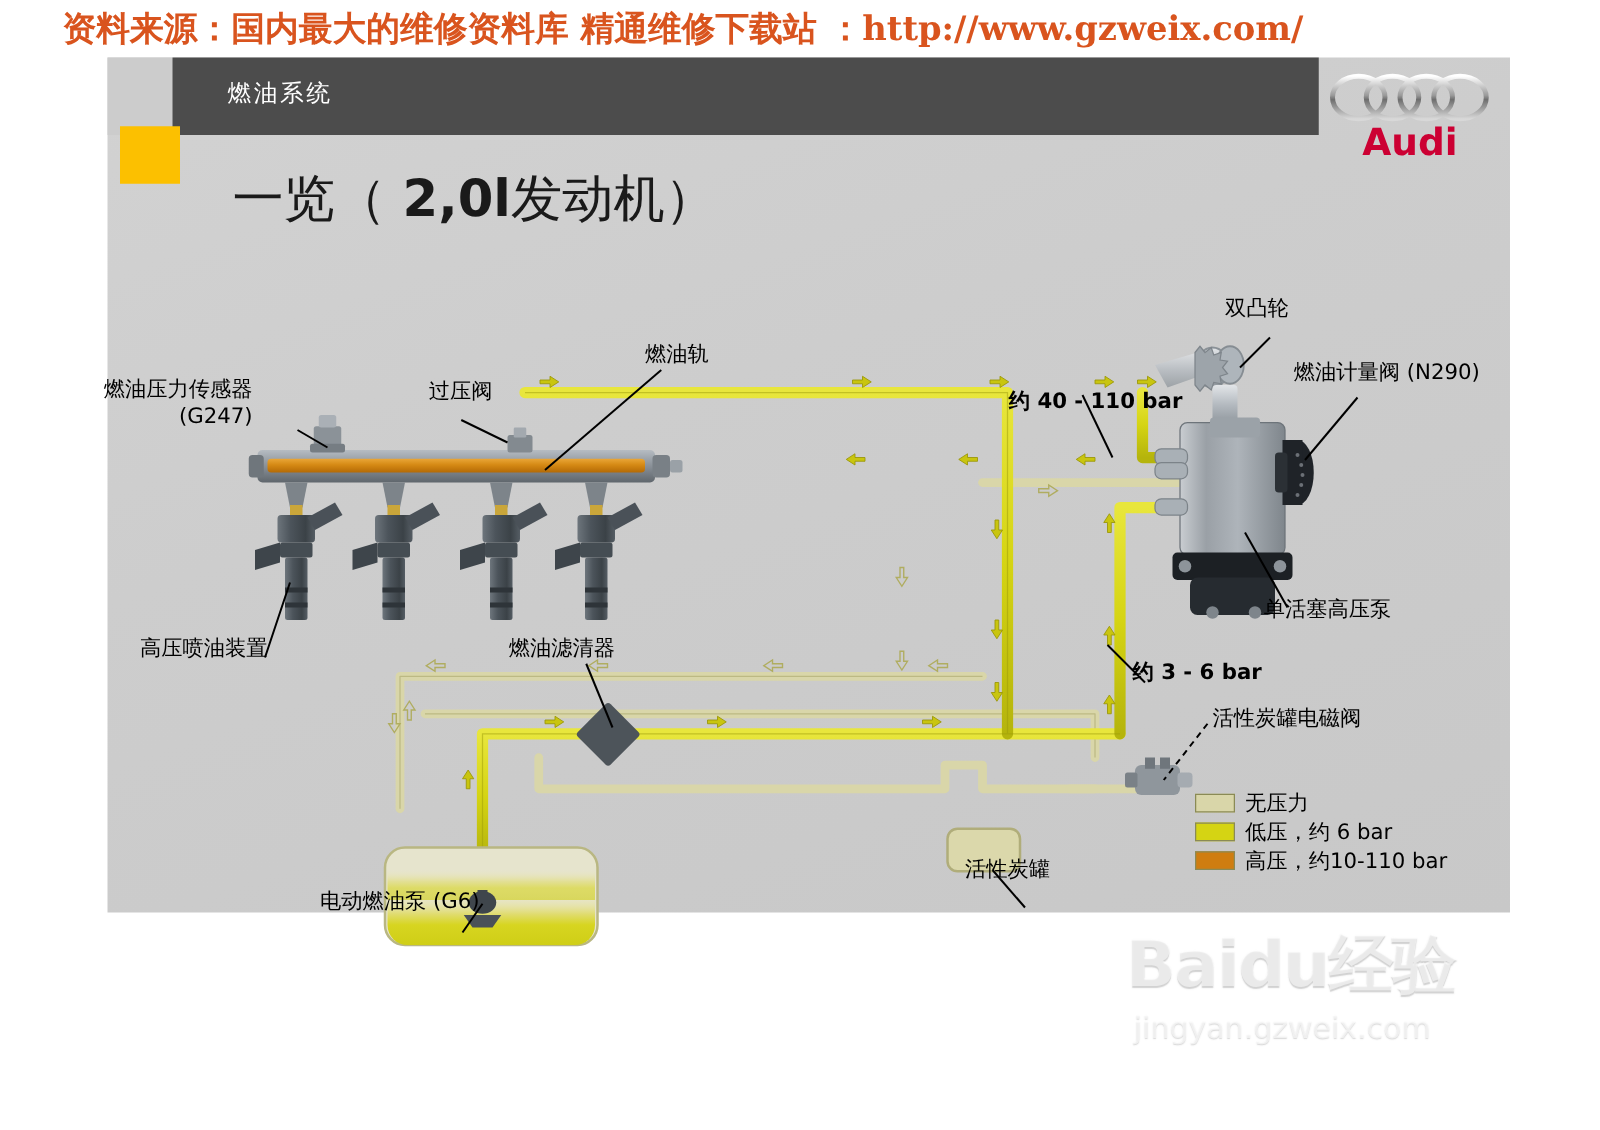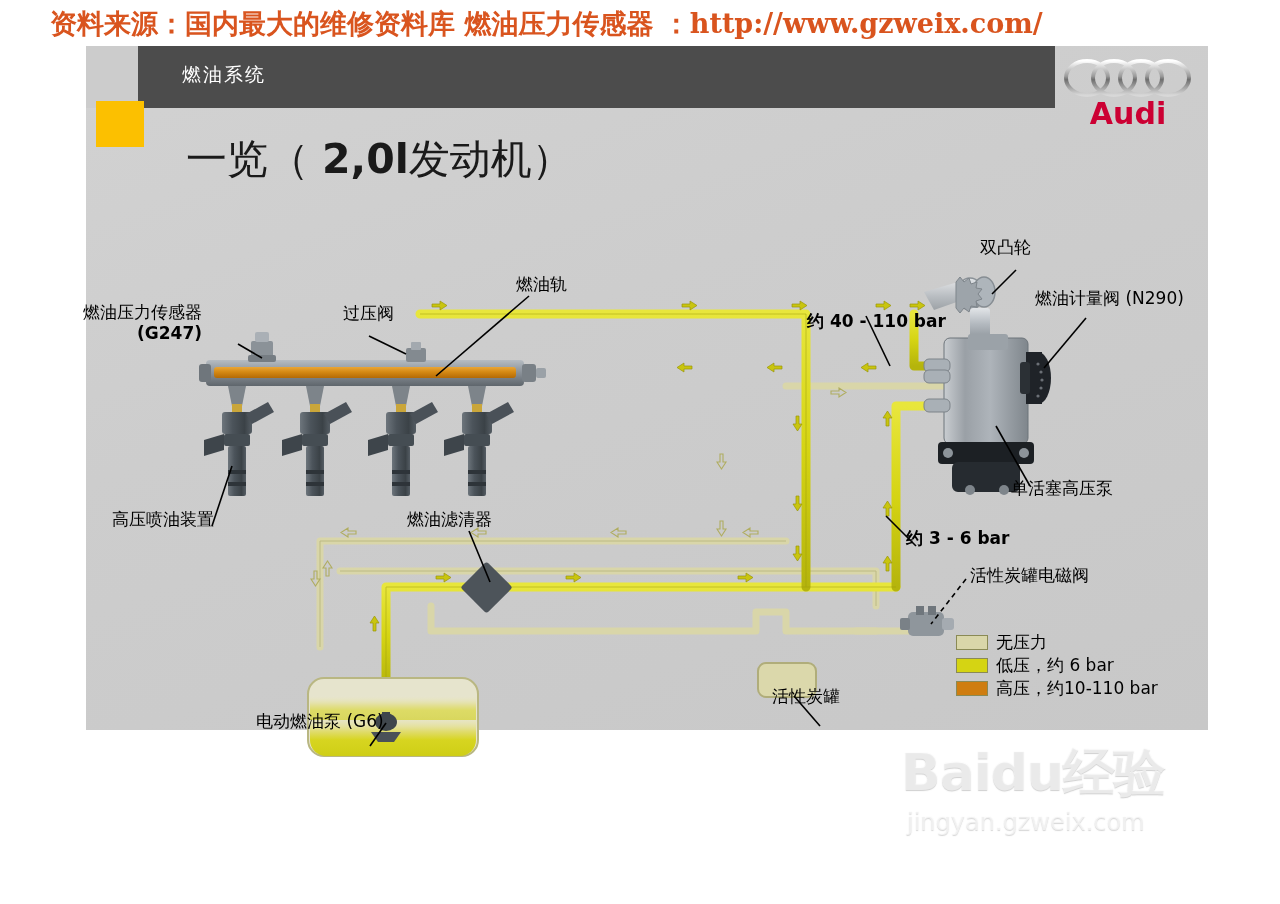--- a/index.html
+++ b/index.html
@@ -40,42 +40,42 @@
     font-family:"DejaVu Sans","Liberation Sans",sans-serif;white-space:nowrap;
   }
   .slide-title b{font-weight:700;}
 
   
   .diagram{position:absolute;left:0;top:0;width:1122px;height:812px;}
   .diagram svg{position:absolute;left:0;top:0;}
 
   
   .lbl{position:absolute;font-size:17px;color:#000;white-space:nowrap;line-height:1.25;}
-  .lbl b{font-weight:700;margin-left:35px;}
+  .lbl b{font-weight:400;margin-left:35px;}
   .lbl.right{text-align:right;}
 
   
   .legend{position:absolute;left:870px;top:586px;}
   .legend-row{display:flex;align-items:center;height:20px;margin-bottom:3px;}
   .legend-sw{width:30px;height:13px;border:1px solid #8a8a55;margin-right:8px;flex:none;}
   .legend-tx{font-size:17px;color:#000;white-space:nowrap;}
 
   
   .wm{position:absolute;left:815px;top:700px;width:300px;height:120px;
       pointer-events:none;}
   .wm-main{font-size:52px;font-weight:700;color:rgba(255,255,255,.55);
            letter-spacing:-1px;line-height:1;
            text-shadow:0 1px 1px rgba(120,120,120,.35);}
   .wm-sub{font-size:24px;color:rgba(255,255,255,.6);margin-top:10px;
           margin-left:6px;text-shadow:0 1px 1px rgba(120,120,120,.3);}
 </style>
 </head>
 <body>
 
-<div class="source-banner">资料来源：国内最大的维修资料库 燃油压力传感器 ：http://www.gzweix.com/</div>
+<div class="source-banner">资料来源：国内最大的维修资料库 精通维修下载站 ：http://www.gzweix.com/</div>
 
 <div class="slide">
 
   <div class="left-grey"></div>
   <div class="header-bar">
     <div class="header-title">燃油系统</div>
   </div>
   <div class="yellow-square"></div>
 
   <div class="audi-logo">

